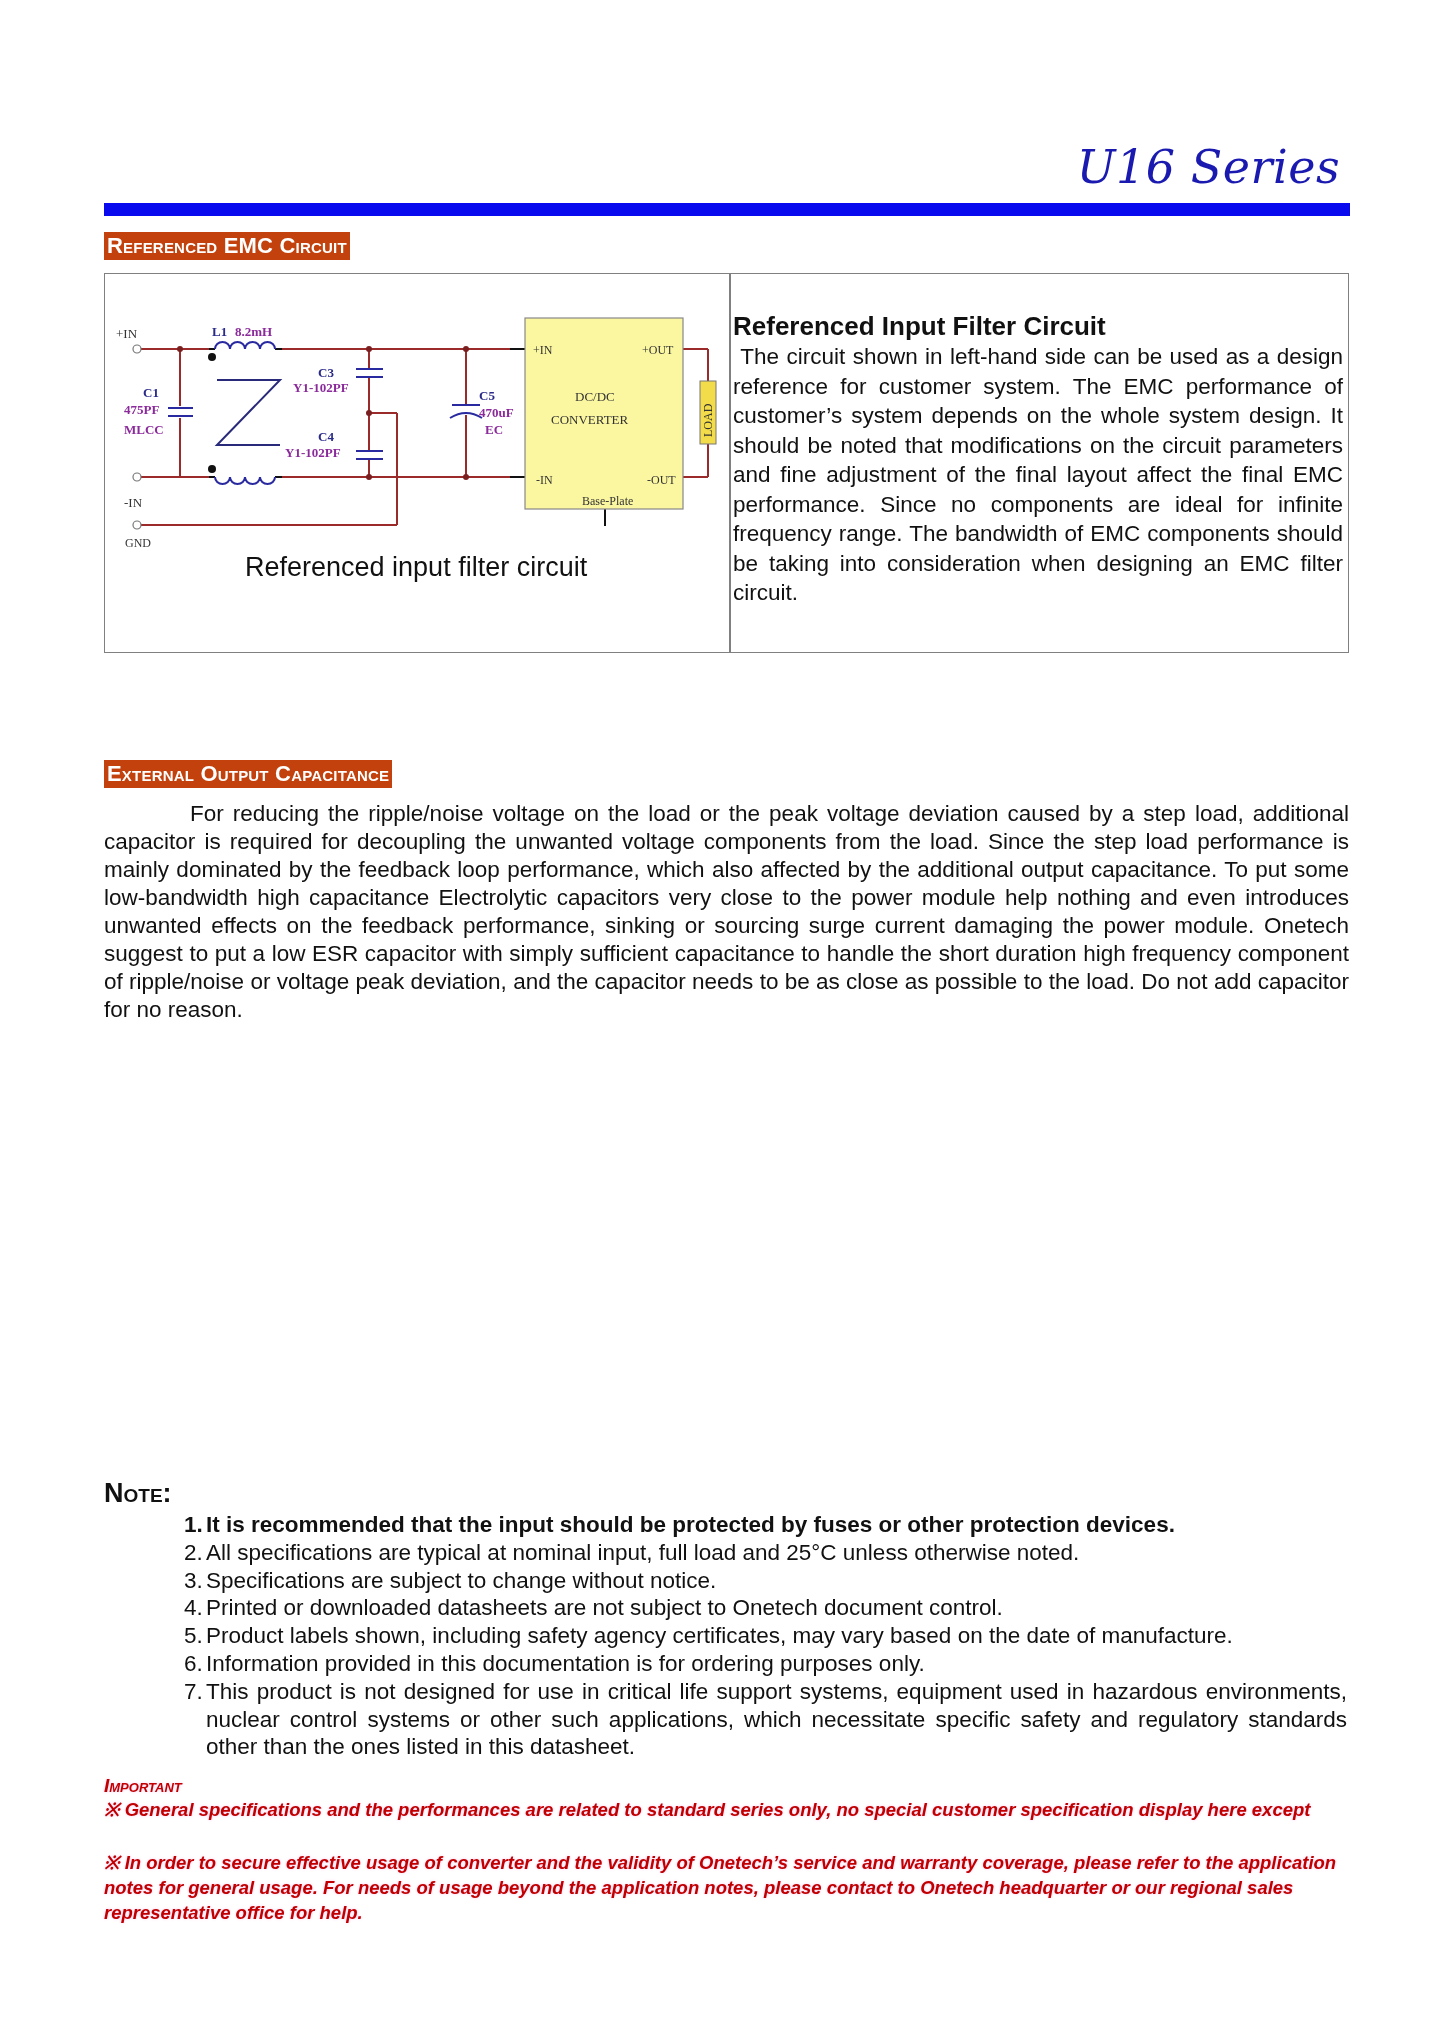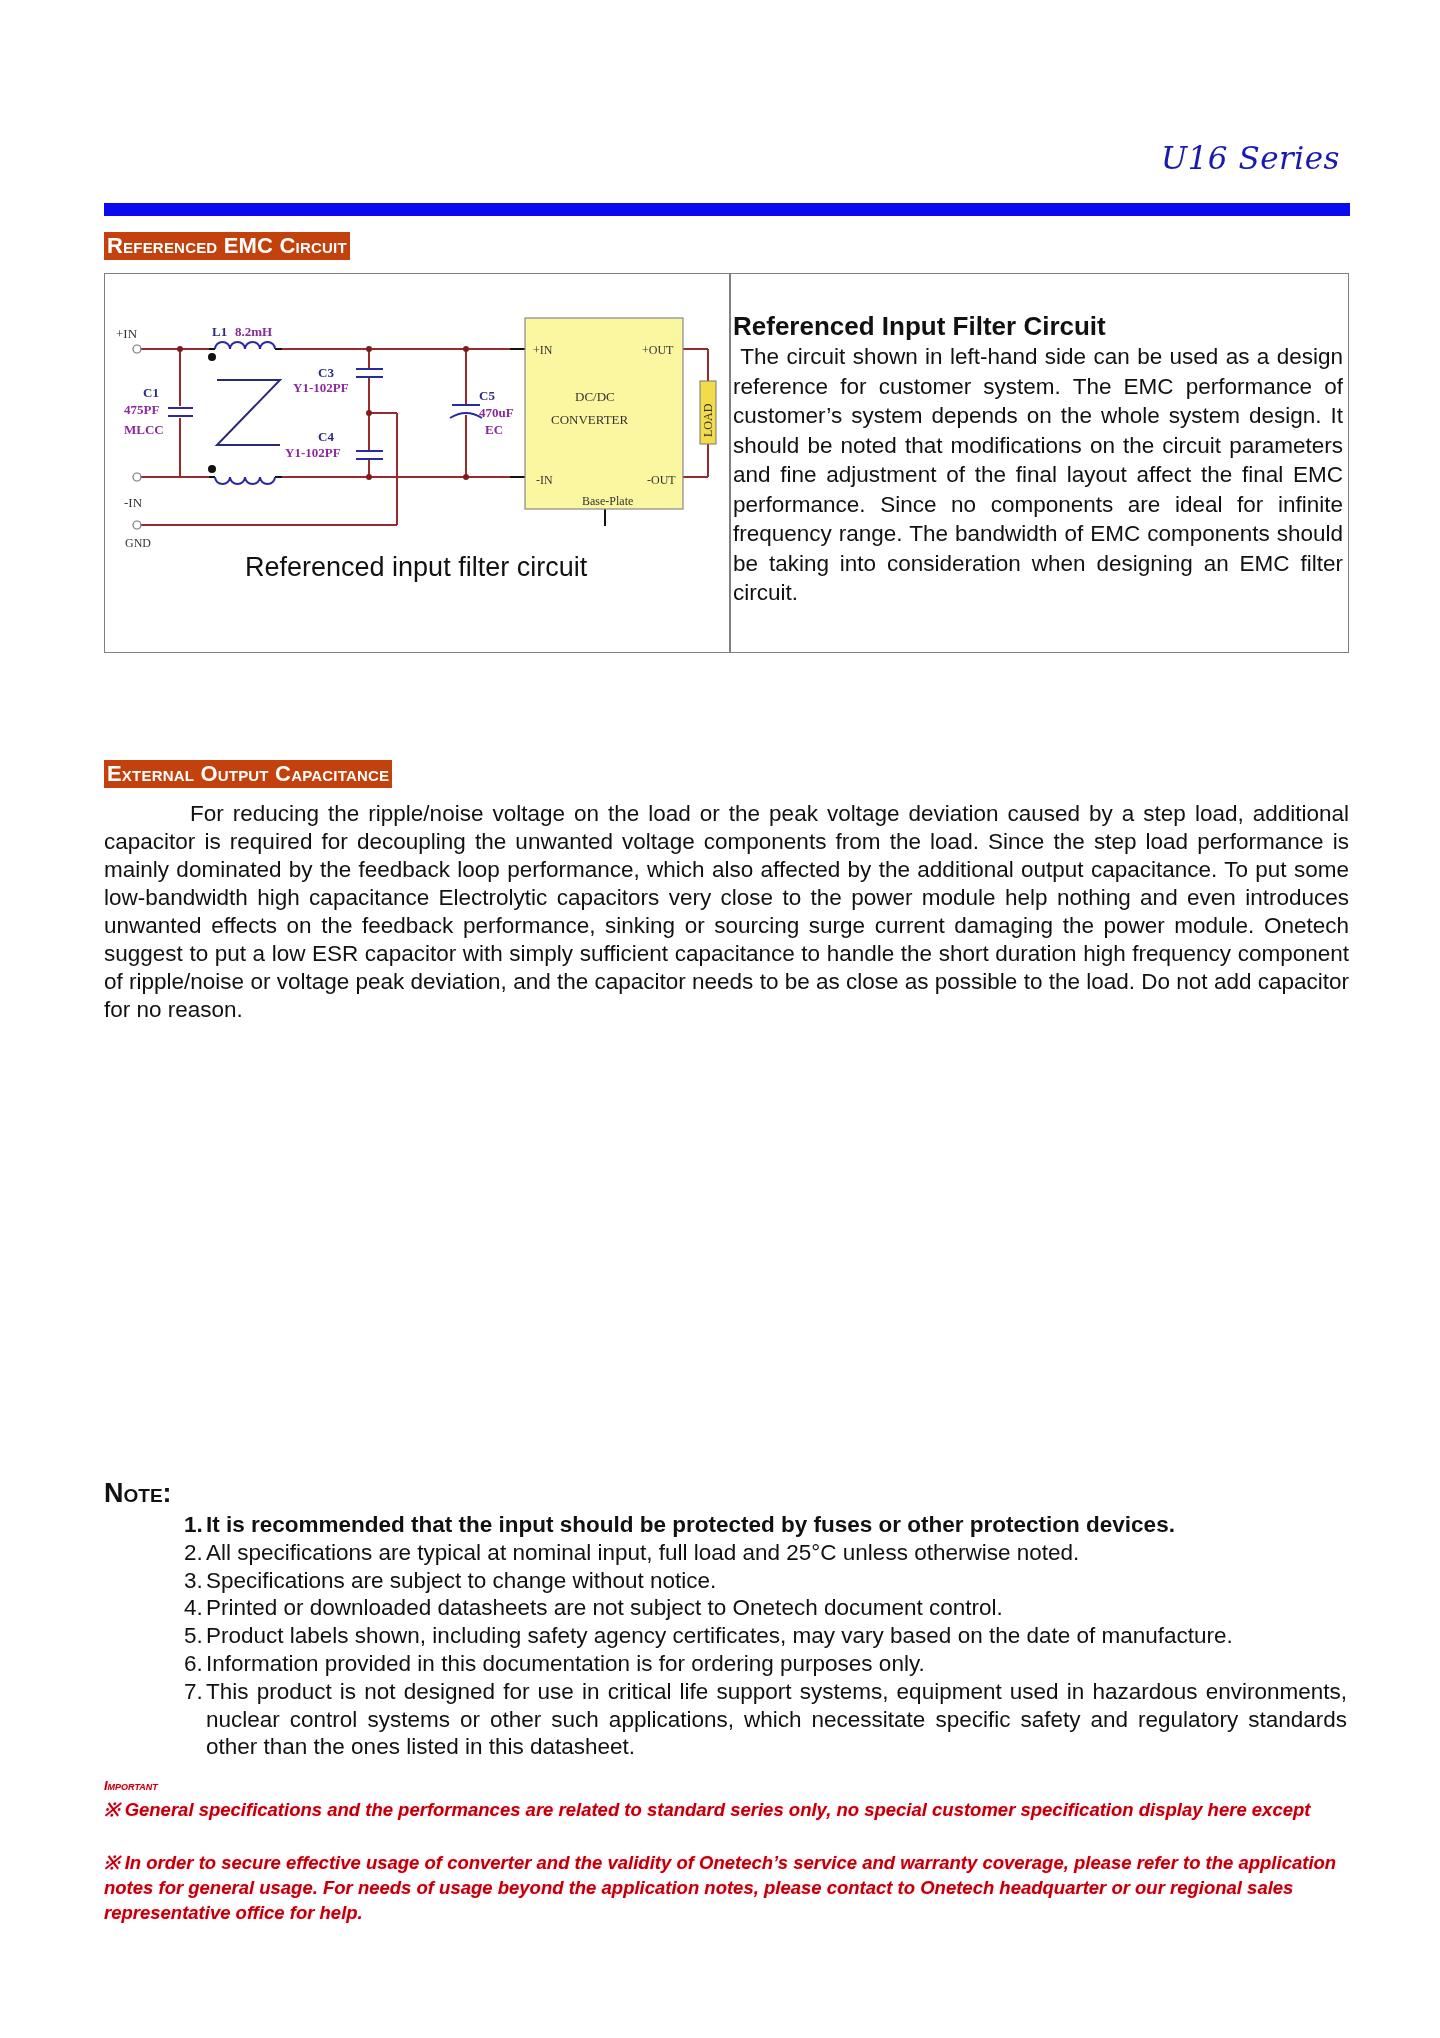--- a/index.html
+++ b/index.html
@@ -1,21 +1,21 @@
 <!DOCTYPE html>
 <html><head>
 <meta charset="utf-8">
 <style>
   html, body { margin: 0; padding: 0; background: #ffffff; }
   body { width: 1440px; height: 2038px; position: relative; overflow: hidden;
          font-family: "Liberation Sans", sans-serif; color: #111; }
   .abs { position: absolute; }
 
   .series-title { left: 1040px; top: 140px; width: 300px; text-align: right;
-    font-family: "DejaVu Serif", serif; font-style: italic; font-size: 31px;
+    font-family: "DejaVu Serif", serif; font-style: italic; font-size: 46px;
     color: #1a1ab0; letter-spacing: 0.5px; }
   .blue-bar { left: 104px; top: 203px; width: 1246px; height: 13px; background: #0a0aef; }
 
   .sec-heading { background: #c2410c; color: #fff; font-weight: bold;
     font-size: 22px; padding: 1px 3px 2px 3px; font-variant: small-caps;
     letter-spacing: 0.2px; line-height: 28px; }
 
   .emc-box { left: 104px; top: 273px; width: 1245px; height: 380px;
     border: 1.5px solid #808080; box-sizing: border-box; }
   .emc-divider { left: 729px; top: 273px; width: 1.5px; height: 380px; background: #808080; }
@@ -31,21 +31,21 @@
 
   .note-title { left: 104px; top: 1478px; font-size: 27px; font-weight: bold; font-variant: small-caps; }
   .note-list { left: 184px; top: 1511px; width: 1163px; font-size: 22.5px; line-height: 27.8px; }
   .note-item { display: flex; }
   .note-item .num { width: 22px; flex: none; }
   .note-item .txt { flex: 1; text-align: justify; }
   .note-item.bold { font-weight: bold; }
 
   .important { color: #c00000; font-style: italic; font-weight: bold; font-size: 18.5px;
     line-height: 25px; text-shadow: 0 0 3px #ffc8f0; }
-  .imp-title { left: 104px; top: 1773px; font-variant: small-caps; font-size: 13px; }
+  .imp-title { left: 104px; top: 1773px; font-variant: small-caps; font-size: 19px; }
   .imp-1 { left: 104px; top: 1797px; width: 1243px; text-align: justify; }
   .imp-1 .cont { padding-left: 34px; display: block; }
   .imp-2 { left: 104px; top: 1850px; width: 1243px; }
 </style>
 </head>
 <body>
 
 <div class="abs series-title">U16 Series</div>
 <div class="abs blue-bar"></div>
 

